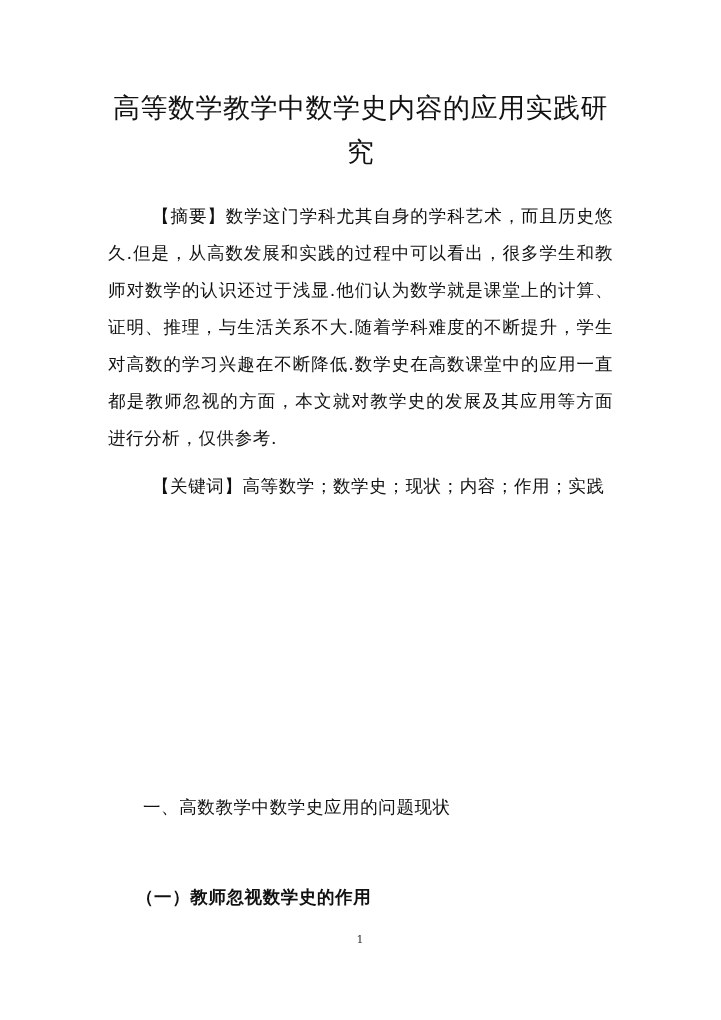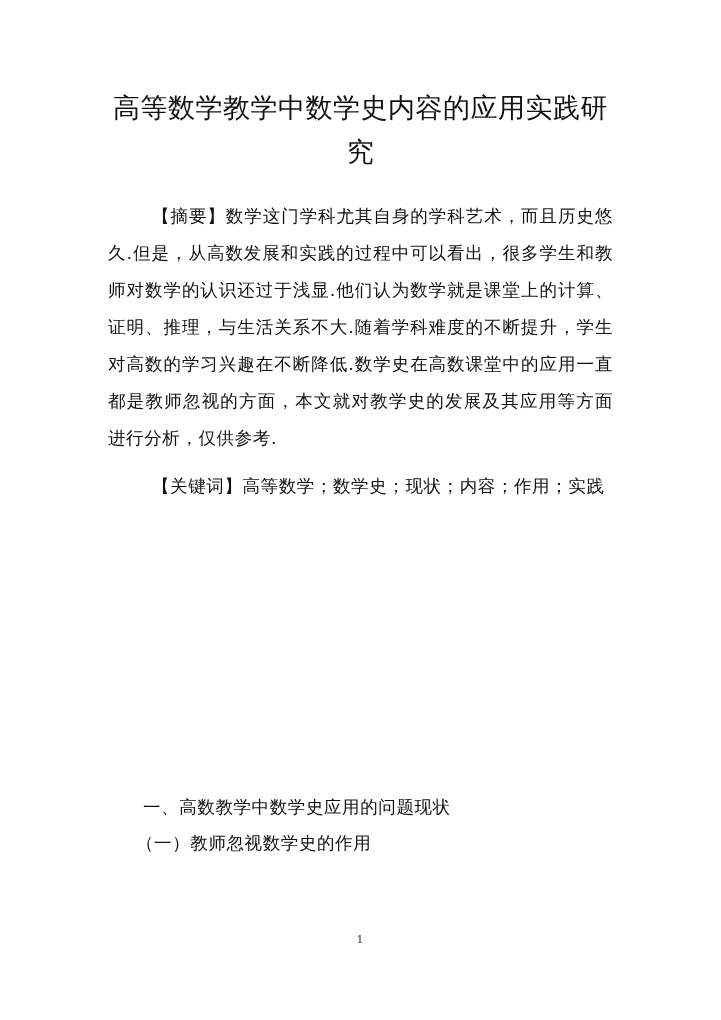--- a/index.html
+++ b/index.html
@@ -28,16 +28,16 @@
 <div class="page">
   <div class="title">高等数学教学中数学史内容的应用实践研究</div>
 
   <div class="para indent" style="top:468px;">【关键词】高等数学；数学史；现状；内容；作用；实践</div>
 
   <div class="para indent" style="top:198px;">【摘要】数学这门学科尤其自身的学科艺术，而且历史悠久.但是，从高数发展和实践的过程中可以看出，很多学生和教师对数学的认识还过于浅显.他们认为数学就是课堂上的计算、证明、推理，与生活关系不大.随着学科难度的不断提升，学生对高数的学习兴趣在不断降低.数学史在高数课堂中的应用一直都是教师忽视的方面，本文就对教学史的发展及其应用等方面进行分析，仅供参考.</div>
 
 
   <div class="heading1" style="top:792px;">一、高数教学中数学史应用的问题现状</div>
 
-  <div class="heading2" style="top:828px;">（一）教师忽视数学史的作用</div>
+  <div class="heading2" style="top:882px;font-weight:bold;">（一）教师忽视数学史的作用</div>
 
   <div class="pagenum">1</div>
 </div>
 
 </body></html>

